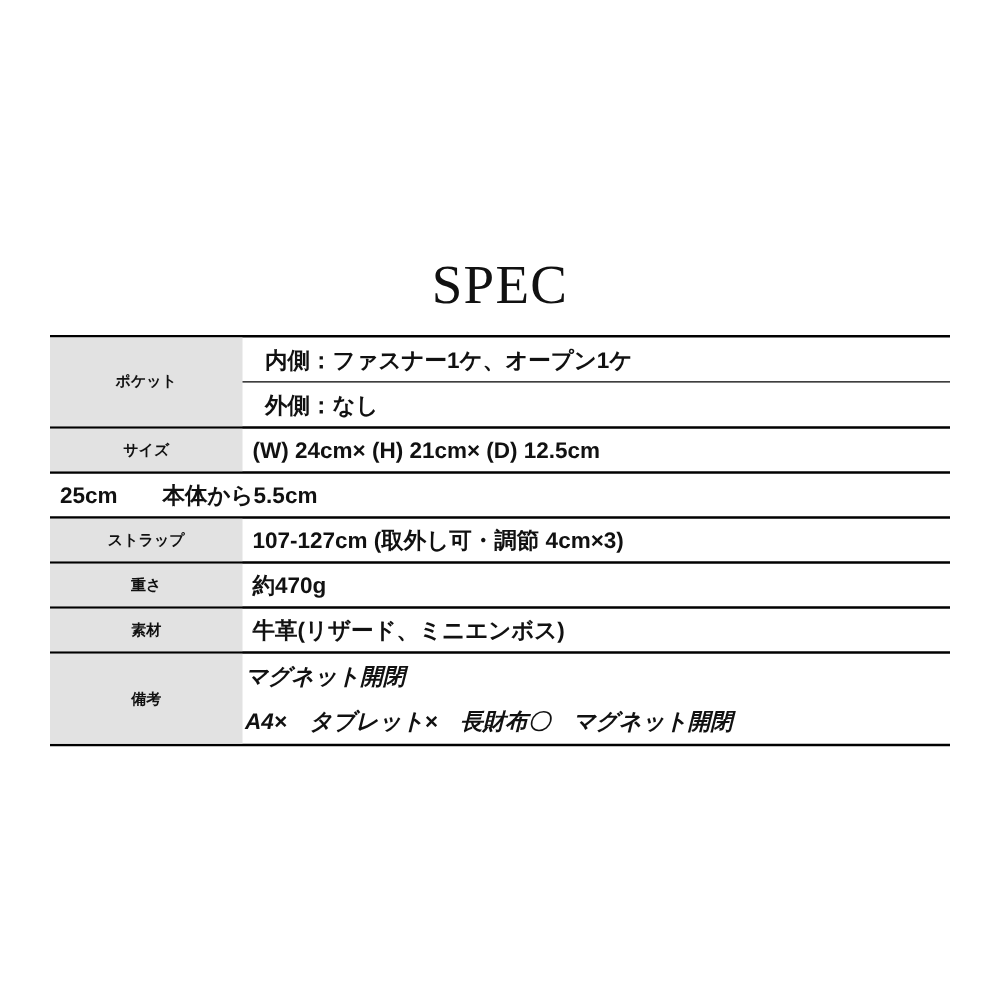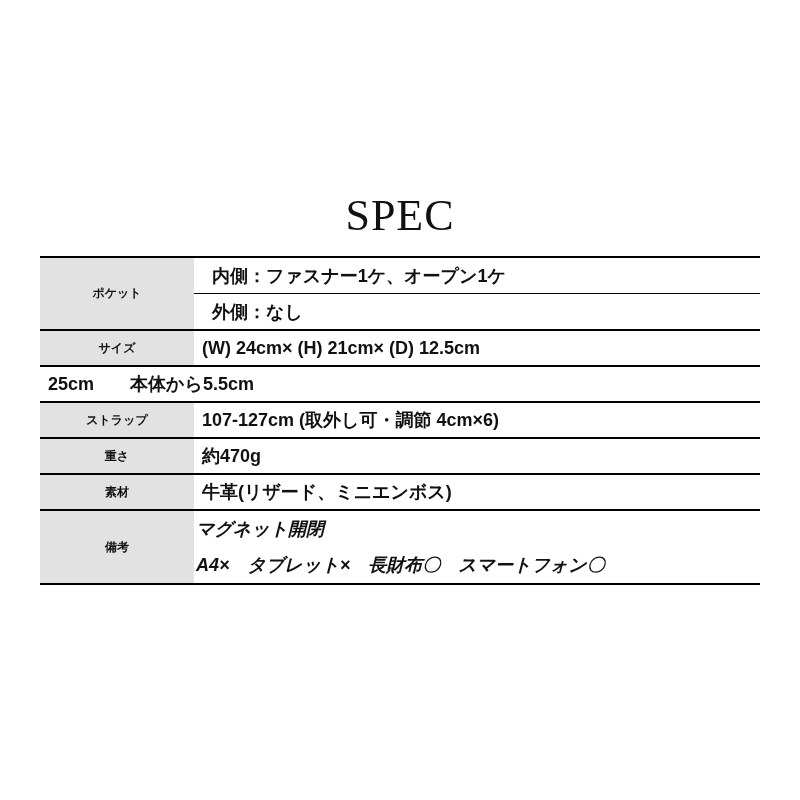--- a/index.html
+++ b/index.html
@@ -8,21 +8,21 @@
   }
   body {
     width: 800px;
     height: 800px;
     background: var(--page-bg, #ffffff);
     font-family: "Liberation Sans", "DejaVu Sans", sans-serif;
     color: var(--text, #111111);
     overflow: hidden;
   }
   .spec-title {
-    margin: 0;
+    margin: 12px;
     padding-top: 192px;
     text-align: center;
     font-family: "Liberation Serif", "DejaVu Serif", serif;
     font-weight: 400;
     font-size: 44px;
     line-height: 1.1;
     letter-spacing: 1px;
     color: var(--text, #111111);
   }
   .spec-table {
@@ -100,21 +100,21 @@
 
   <div class="row">
     <div class="cell-value">
       <div class="single">25cm　　本体から5.5cm</div>
     </div>
   </div>
 
   <div class="row">
     <div class="cell-label">ストラップ</div>
     <div class="cell-value">
-      <div class="single">107-127cm (取外し可・調節 4cm×6)</div>
+      <div class="single">107-127cm (取外し可・調節 4cm×3)</div>
     </div>
   </div>
 
   <div class="row">
     <div class="cell-label">重さ</div>
     <div class="cell-value">
       <div class="single">約470g</div>
     </div>
   </div>
 
@@ -122,17 +122,17 @@
     <div class="cell-label">素材</div>
     <div class="cell-value">
       <div class="single">牛革(リザード、ミニエンボス)</div>
     </div>
   </div>
 
   <div class="row">
     <div class="cell-label">備考</div>
     <div class="cell-value">
       <div class="notes-line">マグネット開閉</div>
-      <div class="notes-line">A4×　タブレット×　長財布〇　スマートフォン〇</div>
+      <div class="notes-line">A4×　タブレット×　長財布〇　マグネット開閉</div>
     </div>
   </div>
 
 </div>
 
 </body></html>

